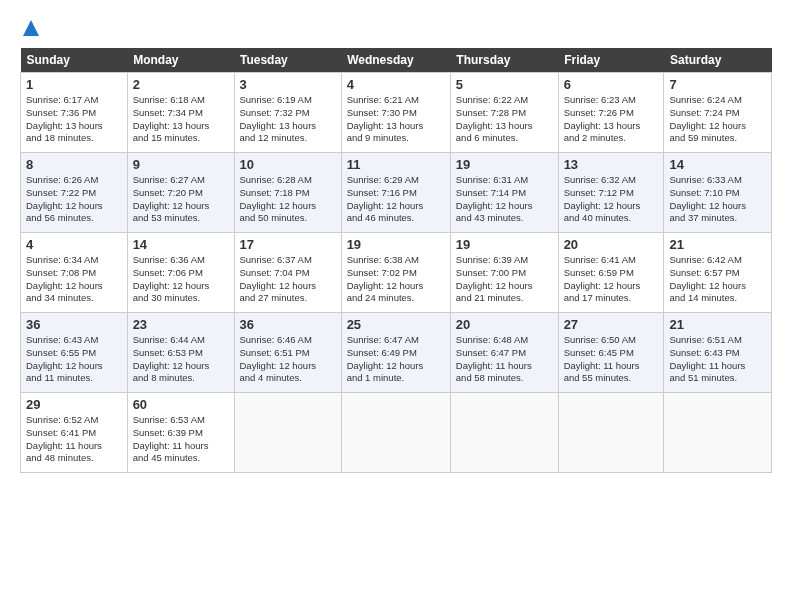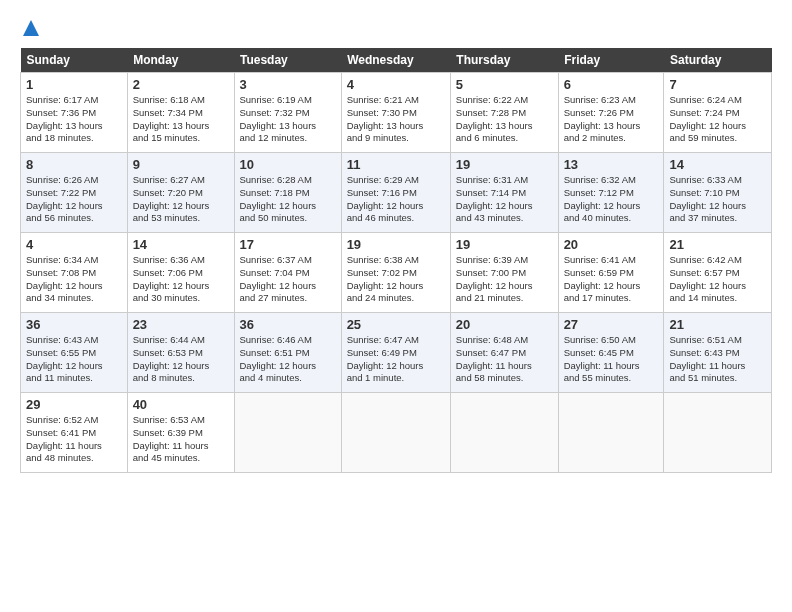--- a/index.html
+++ b/index.html
@@ -245,21 +245,21 @@
             <span class="day-num">21</span>
             <div class="day-info">Sunrise: 6:51 AM<br>Sunset: 6:43 PM<br>Daylight: 11 hours<br>and 51 minutes.</div>
           </td>
         </tr>
         <tr>
           <td>
             <span class="day-num">29</span>
             <div class="day-info">Sunrise: 6:52 AM<br>Sunset: 6:41 PM<br>Daylight: 11 hours<br>and 48 minutes.</div>
           </td>
           <td>
-            <span class="day-num">40</span>
+            <span class="day-num">60</span>
             <div class="day-info">Sunrise: 6:53 AM<br>Sunset: 6:39 PM<br>Daylight: 11 hours<br>and 45 minutes.</div>
           </td>
           <td class="empty"></td>
           <td class="empty"></td>
           <td class="empty"></td>
           <td class="empty"></td>
           <td class="empty"></td>
         </tr>
       </tbody>
   </table>

